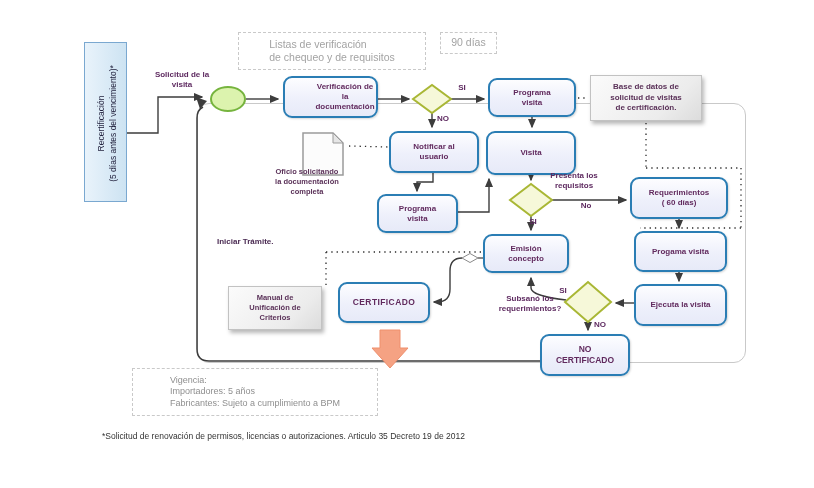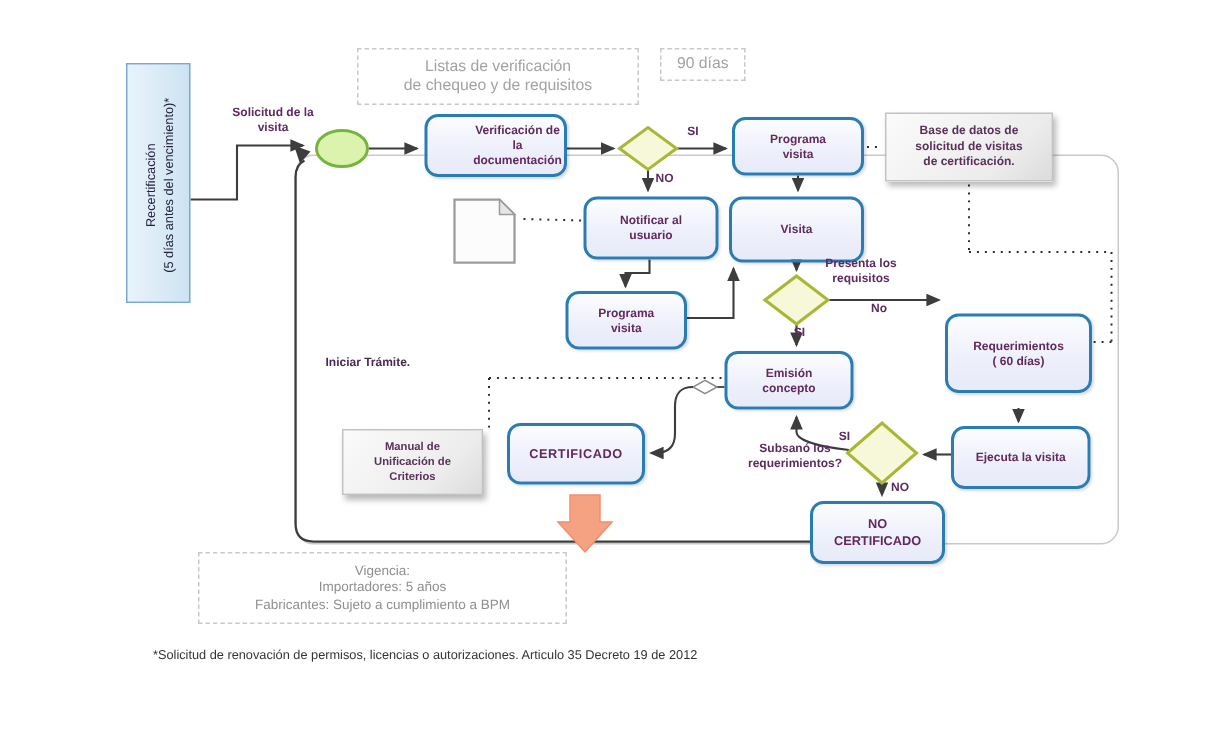--- a/index.html
+++ b/index.html
@@ -20,21 +20,21 @@
           box-shadow:1px 1px 2px rgba(0,0,0,0.15); }
 
   
   .callout { position:absolute; z-index:3; background:linear-gradient(135deg,#fbfbfb 0%,#ececec 70%,#dcdcdc 100%);
              border:1px solid #c2c2c2; display:flex; align-items:center; justify-content:center; text-align:center;
              color:#5a3158; font-weight:bold; font-size:7.5px; line-height:1.3;
              box-shadow:2px 3px 4px rgba(0,0,0,0.28); }
 
   
   .note { position:absolute; z-index:3; border:1px dashed #c9c9c9; color:#a3a3a3;
-          display:flex; align-items:center; justify-content:center; text-align:center; line-height:1.25; }
+          display:flex; align-items:center; justify-content:center; text-align:left; line-height:1.25; }
 
   
   .lbl { position:absolute; z-index:4; color:#5e2a60; font-weight:bold; font-size:8px;
          line-height:1.2; text-align:center; }
 
   .sidebox { position:absolute; left:84px; top:42px; width:43px; height:160px; z-index:3;
              background:linear-gradient(90deg,#e9f3fb,#cde3f2); border:1px solid #7aa8d0; }
   .sidebox .rot { position:absolute; left:-58.5px; top:58.5px; width:160px; height:43px;
                   transform:rotate(-90deg); display:flex; align-items:center; justify-content:center;
                   text-align:center; font-size:8.5px; color:#23233f; line-height:1.3; }
@@ -127,37 +127,41 @@
 documentación</div>
   <div class="node pre" style="left:488px; top:78px;  width:88px; height:39px;">Programa
 visita</div>
   <div class="node pre" style="left:389px; top:131px; width:90px; height:42px;">Notificar al
 usuario</div>
   <div class="node pre" style="left:486px; top:131px; width:90px; height:44px;">Visita</div>
   <div class="node pre" style="left:377px; top:194px; width:81px; height:39px;">Programa
 visita</div>
   <div class="node pre" style="left:483px; top:234px; width:86px; height:39px;">Emisión
 concepto</div>
-  <div class="node pre" style="left:630px; top:177px; width:98px; height:53px;margin-top:32px;">Requerimientos
+  <div class="node pre" style="left:630px; top:177px; width:98px; height:42px;">Requerimientos
 ( 60 días)</div>
+  <div class="node pre" style="left:634px; top:231px; width:93px; height:41px;">Progama visita</div>
   <div class="node pre" style="left:634px; top:284px; width:93px; height:42px;">Ejecuta la visita</div>
   <div class="node" style="left:338px; top:282px; width:92px; height:41px; font-size:8.5px; letter-spacing:0.4px;">CERTIFICADO</div>
   <div class="node pre" style="left:540px; top:334px; width:90px; height:42px; font-size:8.5px;">NO
 CERTIFICADO</div>
 
   <div class="lbl pre" style="left:144px; top:70px;  width:76px;">Solicitud de la
 visita</div>
   <div class="lbl" style="left:453px; top:83px;  width:18px;">SI</div>
   <div class="lbl" style="left:433px; top:114px; width:20px;">NO</div>
   <div class="lbl pre" style="left:541px; top:171px; width:66px;">Presenta los
 requisitos</div>
   <div class="lbl" style="left:576px; top:201px; width:20px;">No</div>
   <div class="lbl" style="left:524px; top:217px; width:18px;">SI</div>
   <div class="lbl pre" style="left:492px; top:294px; width:76px;">Subsanó los
 requerimientos?</div>
   <div class="lbl" style="left:554px; top:286px; width:18px;">SI</div>
   <div class="lbl" style="left:589px; top:320px; width:22px;">NO</div>
 
+  <div class="plain pre" style="left:259px; top:167px; width:96px; text-align:center; font-size:7.5px; font-weight:bold; color:#5a3158; line-height:1.3;">Oficio solicitando
+la documentación
+completa</div>
   <div class="plain" style="left:217px; top:237px; width:90px; font-size:8px; font-weight:bold; color:#4a2a52;">Iniciar Trámite.</div>
 
   <div class="plain" style="left:102px; top:431px; width:540px; font-size:8.5px; font-weight:400; color:#333333;">*Solicitud de renovación de permisos, licencias o autorizaciones. Articulo 35 Decreto 19 de 2012</div>
 
 </div>
 
 </body></html>

